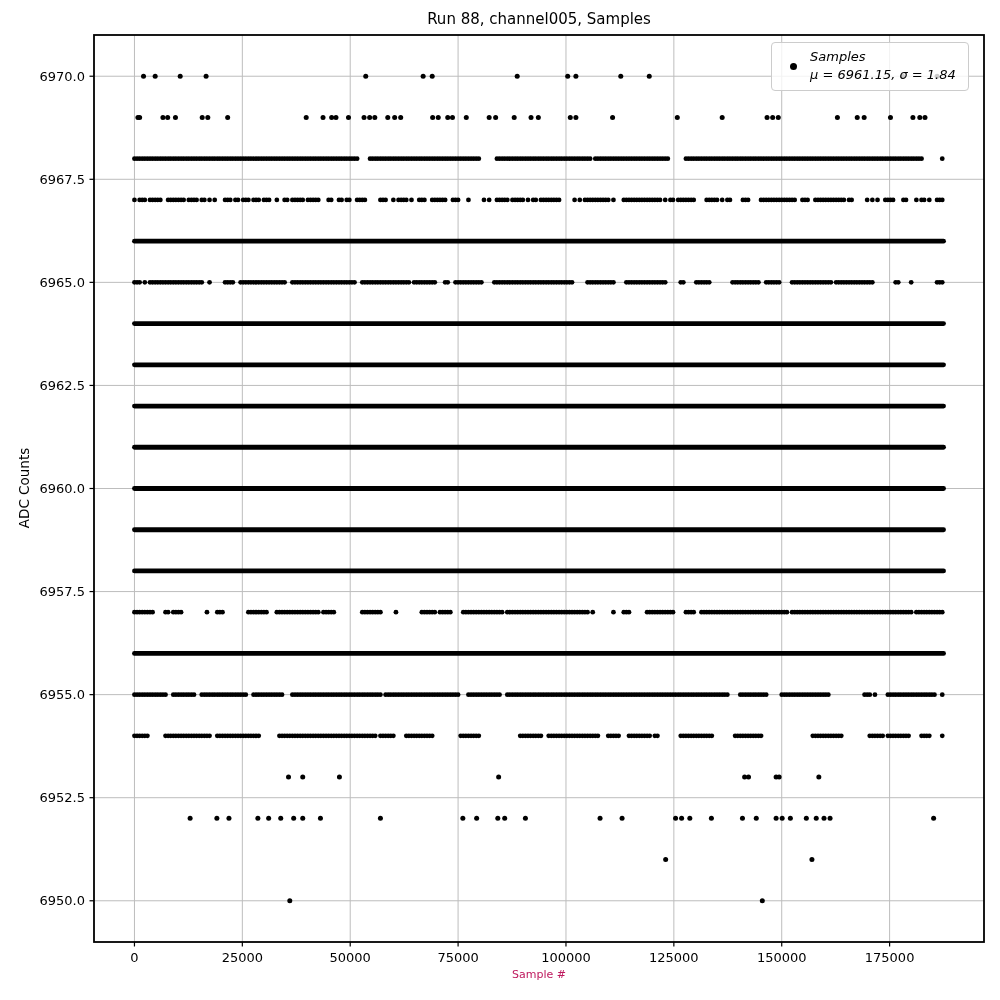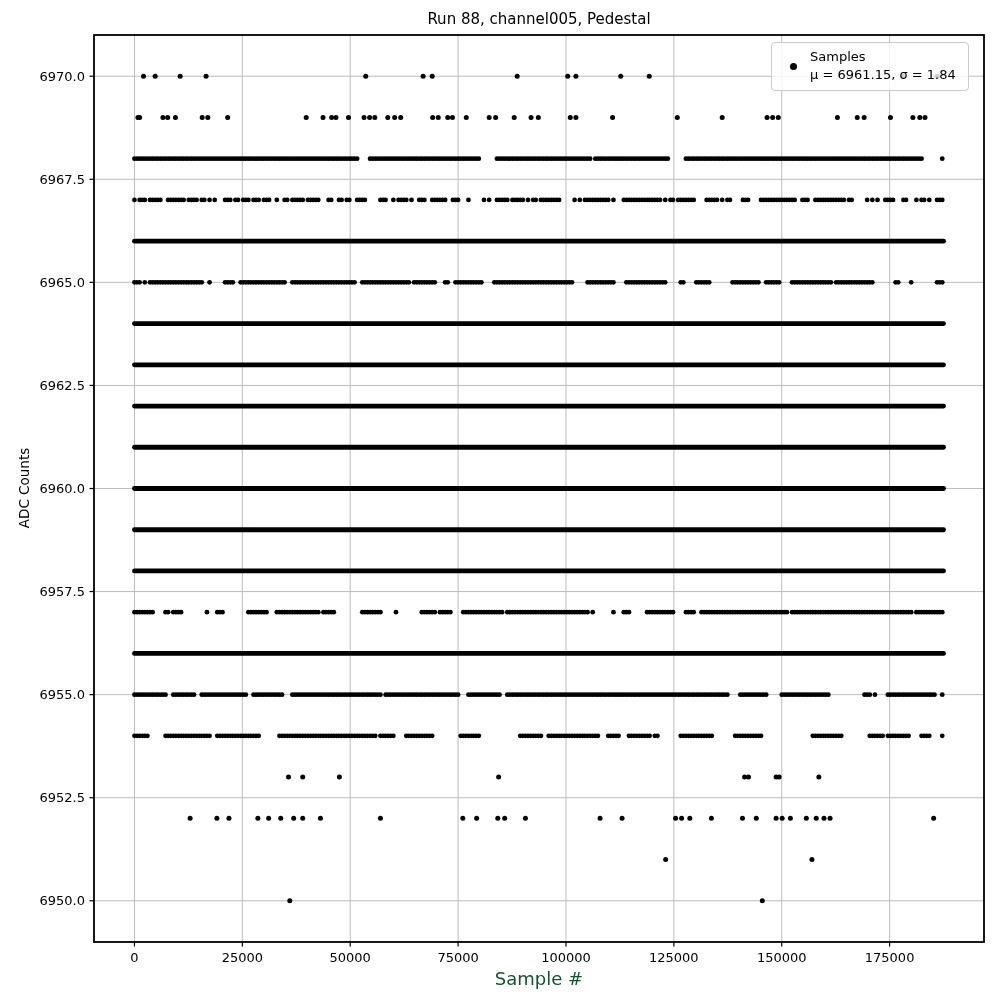--- a/index.html
+++ b/index.html
@@ -6,45 +6,45 @@
   .figure{
     position:relative;width:1000px;height:1000px;background:#ffffff;
     font-family:"DejaVu Sans",sans-serif;color:#000;overflow:hidden;
   }
   .chart-title{
     position:absolute;top:10px;left:94px;width:890px;text-align:center;
     font-size:15px;color:#000;
   }
   .x-label{
     position:absolute;top:968px;left:94px;width:890px;text-align:center;
-    font-size:18px;color:#14532d;
+    font-size:11px;color:#be185d;
   }
   .y-label{
     position:absolute;left:24px;top:488px;font-size:13.5px;color:#000;
     transform:translate(-50%,-50%) rotate(-90deg);white-space:nowrap;
   }
   .legend{
     position:absolute;left:771px;top:42px;
     background:rgba(255,255,255,0.8);
     border:1px solid #cccccc;border-radius:4px;
     padding:5px 12px 5px 8px;
     display:flex;flex-direction:row;align-items:center;gap:4px;
     font-size:13px;line-height:1.42;
   }
   .legend-marker-box{width:26px;display:flex;justify-content:center;align-items:center;}
   .legend-dot{width:7px;height:7px;border-radius:50%;background:#000;display:inline-block;}
-  .legend-text{display:flex;flex-direction:column;white-space:nowrap;}
+  .legend-text{display:flex;flex-direction:column;white-space:nowrap;font-style:italic;}
   svg text{font-family:"DejaVu Sans",sans-serif;}
 </style>
 </head>
 <body>
 
 <div class="figure">
 
-  <div class="chart-title">Run 88, channel005, Pedestal</div>
+  <div class="chart-title">Run 88, channel005, Samples</div>
 
   <svg id="plot-svg" width="1000" height="1000">
       <g stroke="#bdbdbd" stroke-width="1">
         <line x1="134.45454545454544" x2="134.45454545454544" y1="35" y2="942"></line>
         <line x1="242.33333333333331" x2="242.33333333333331" y1="35" y2="942"></line>
         <line x1="350.21212121212125" x2="350.21212121212125" y1="35" y2="942"></line>
         <line x1="458.0909090909091" x2="458.0909090909091" y1="35" y2="942"></line>
         <line x1="565.969696969697" x2="565.969696969697" y1="35" y2="942"></line>
         <line x1="673.8484848484849" x2="673.8484848484849" y1="35" y2="942"></line>
         <line x1="781.7272727272727" x2="781.7272727272727" y1="35" y2="942"></line>

